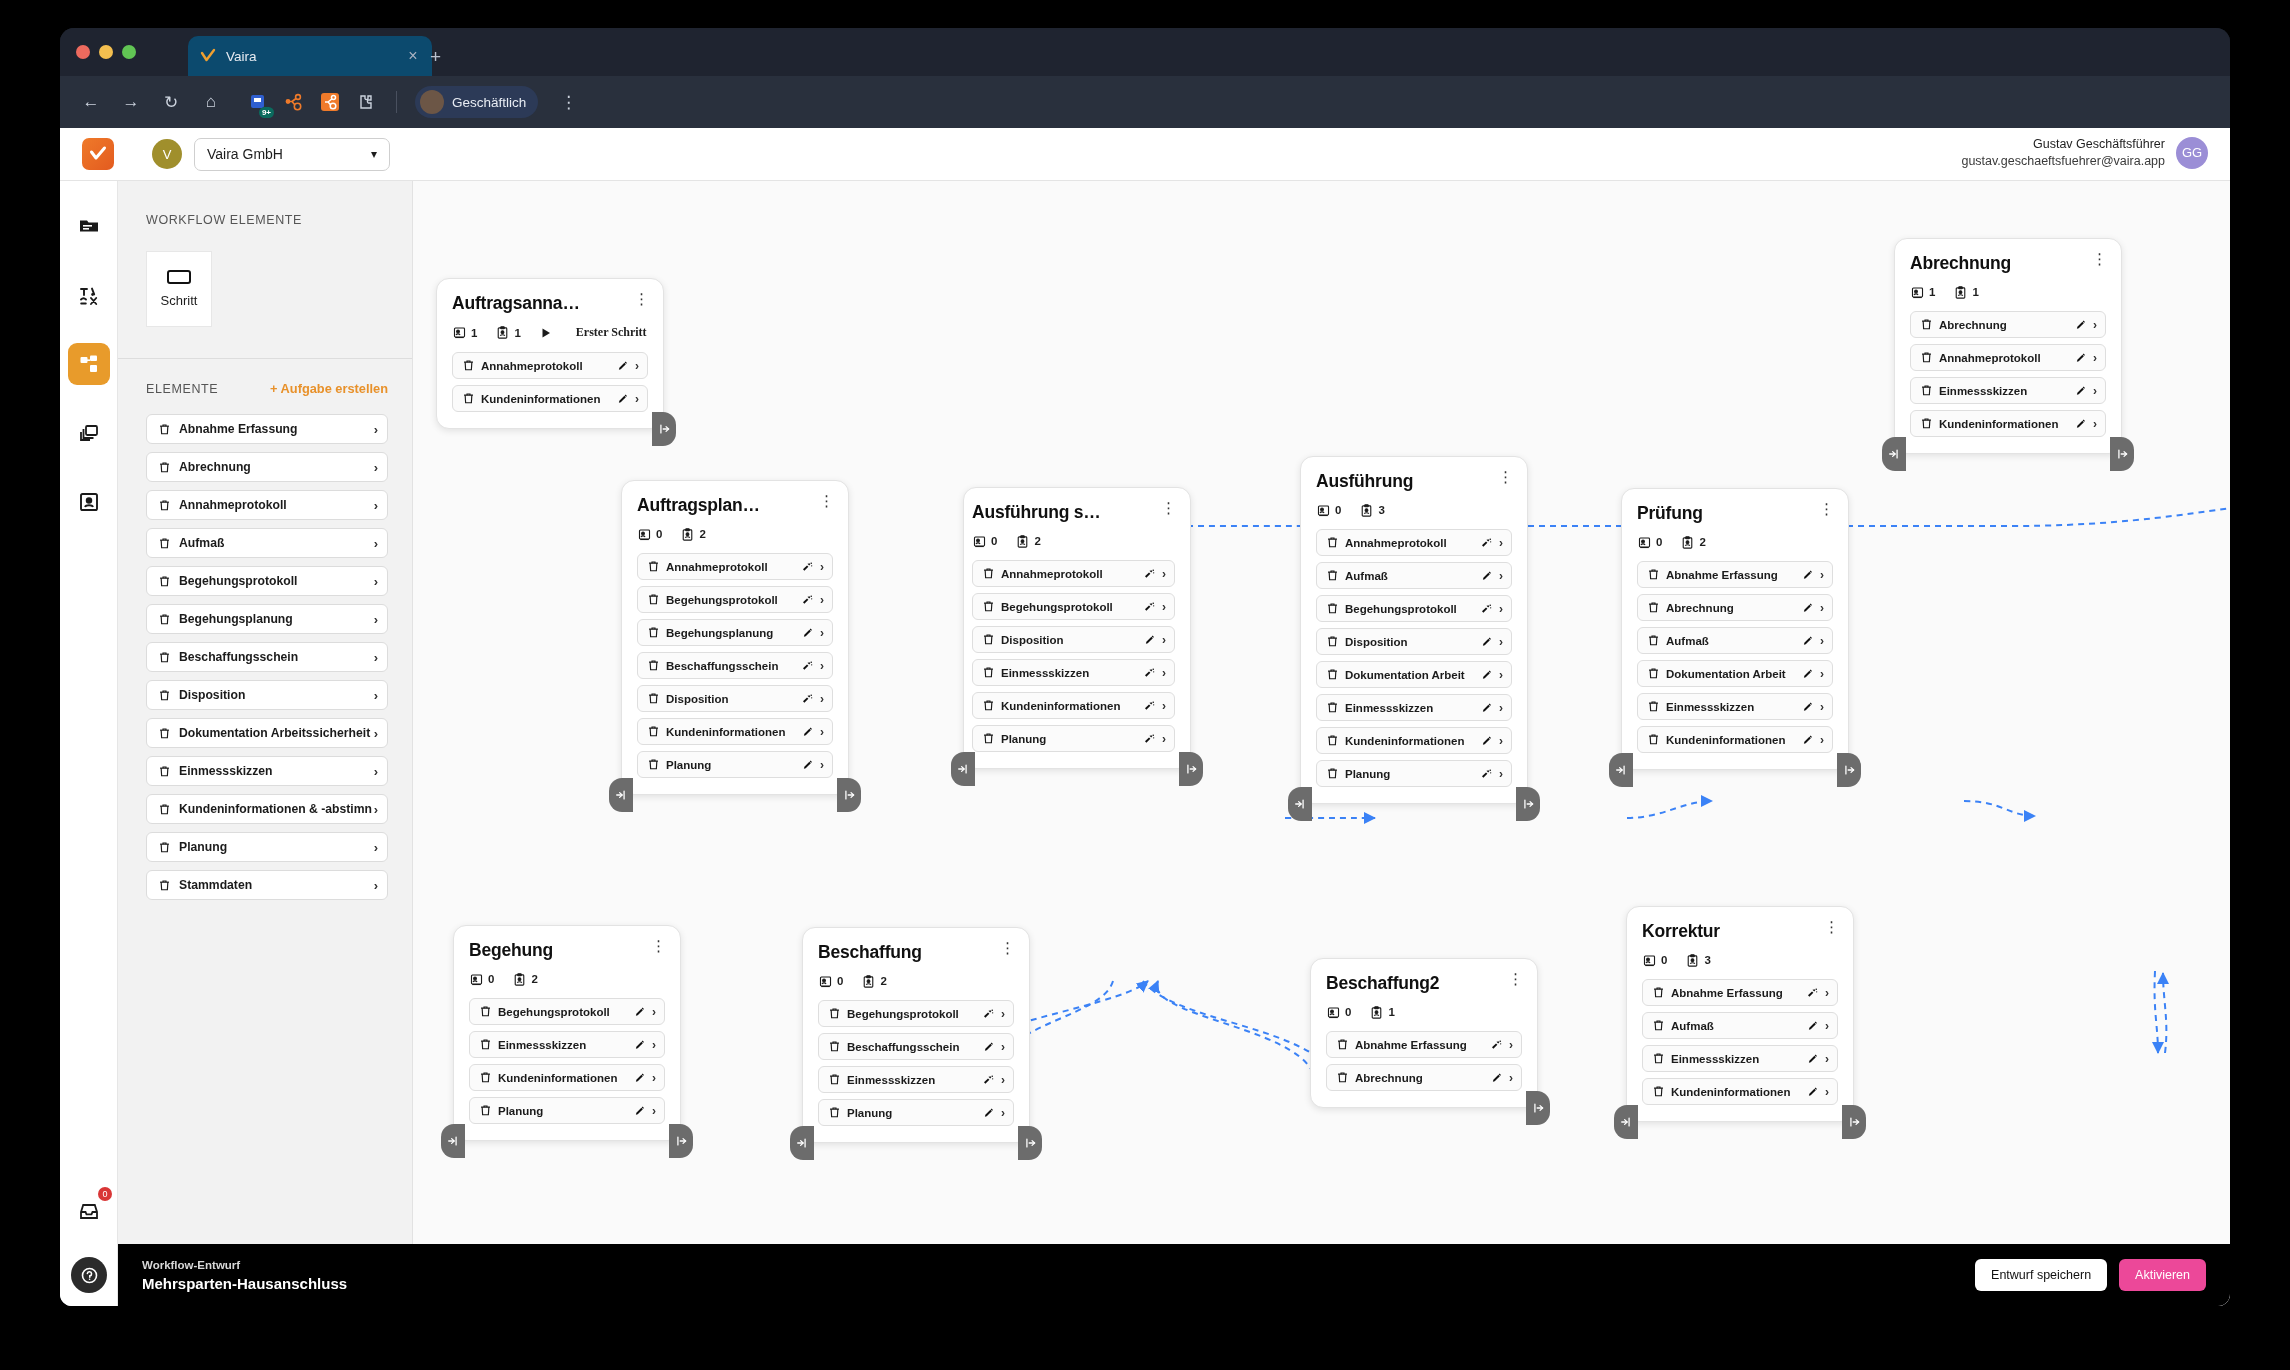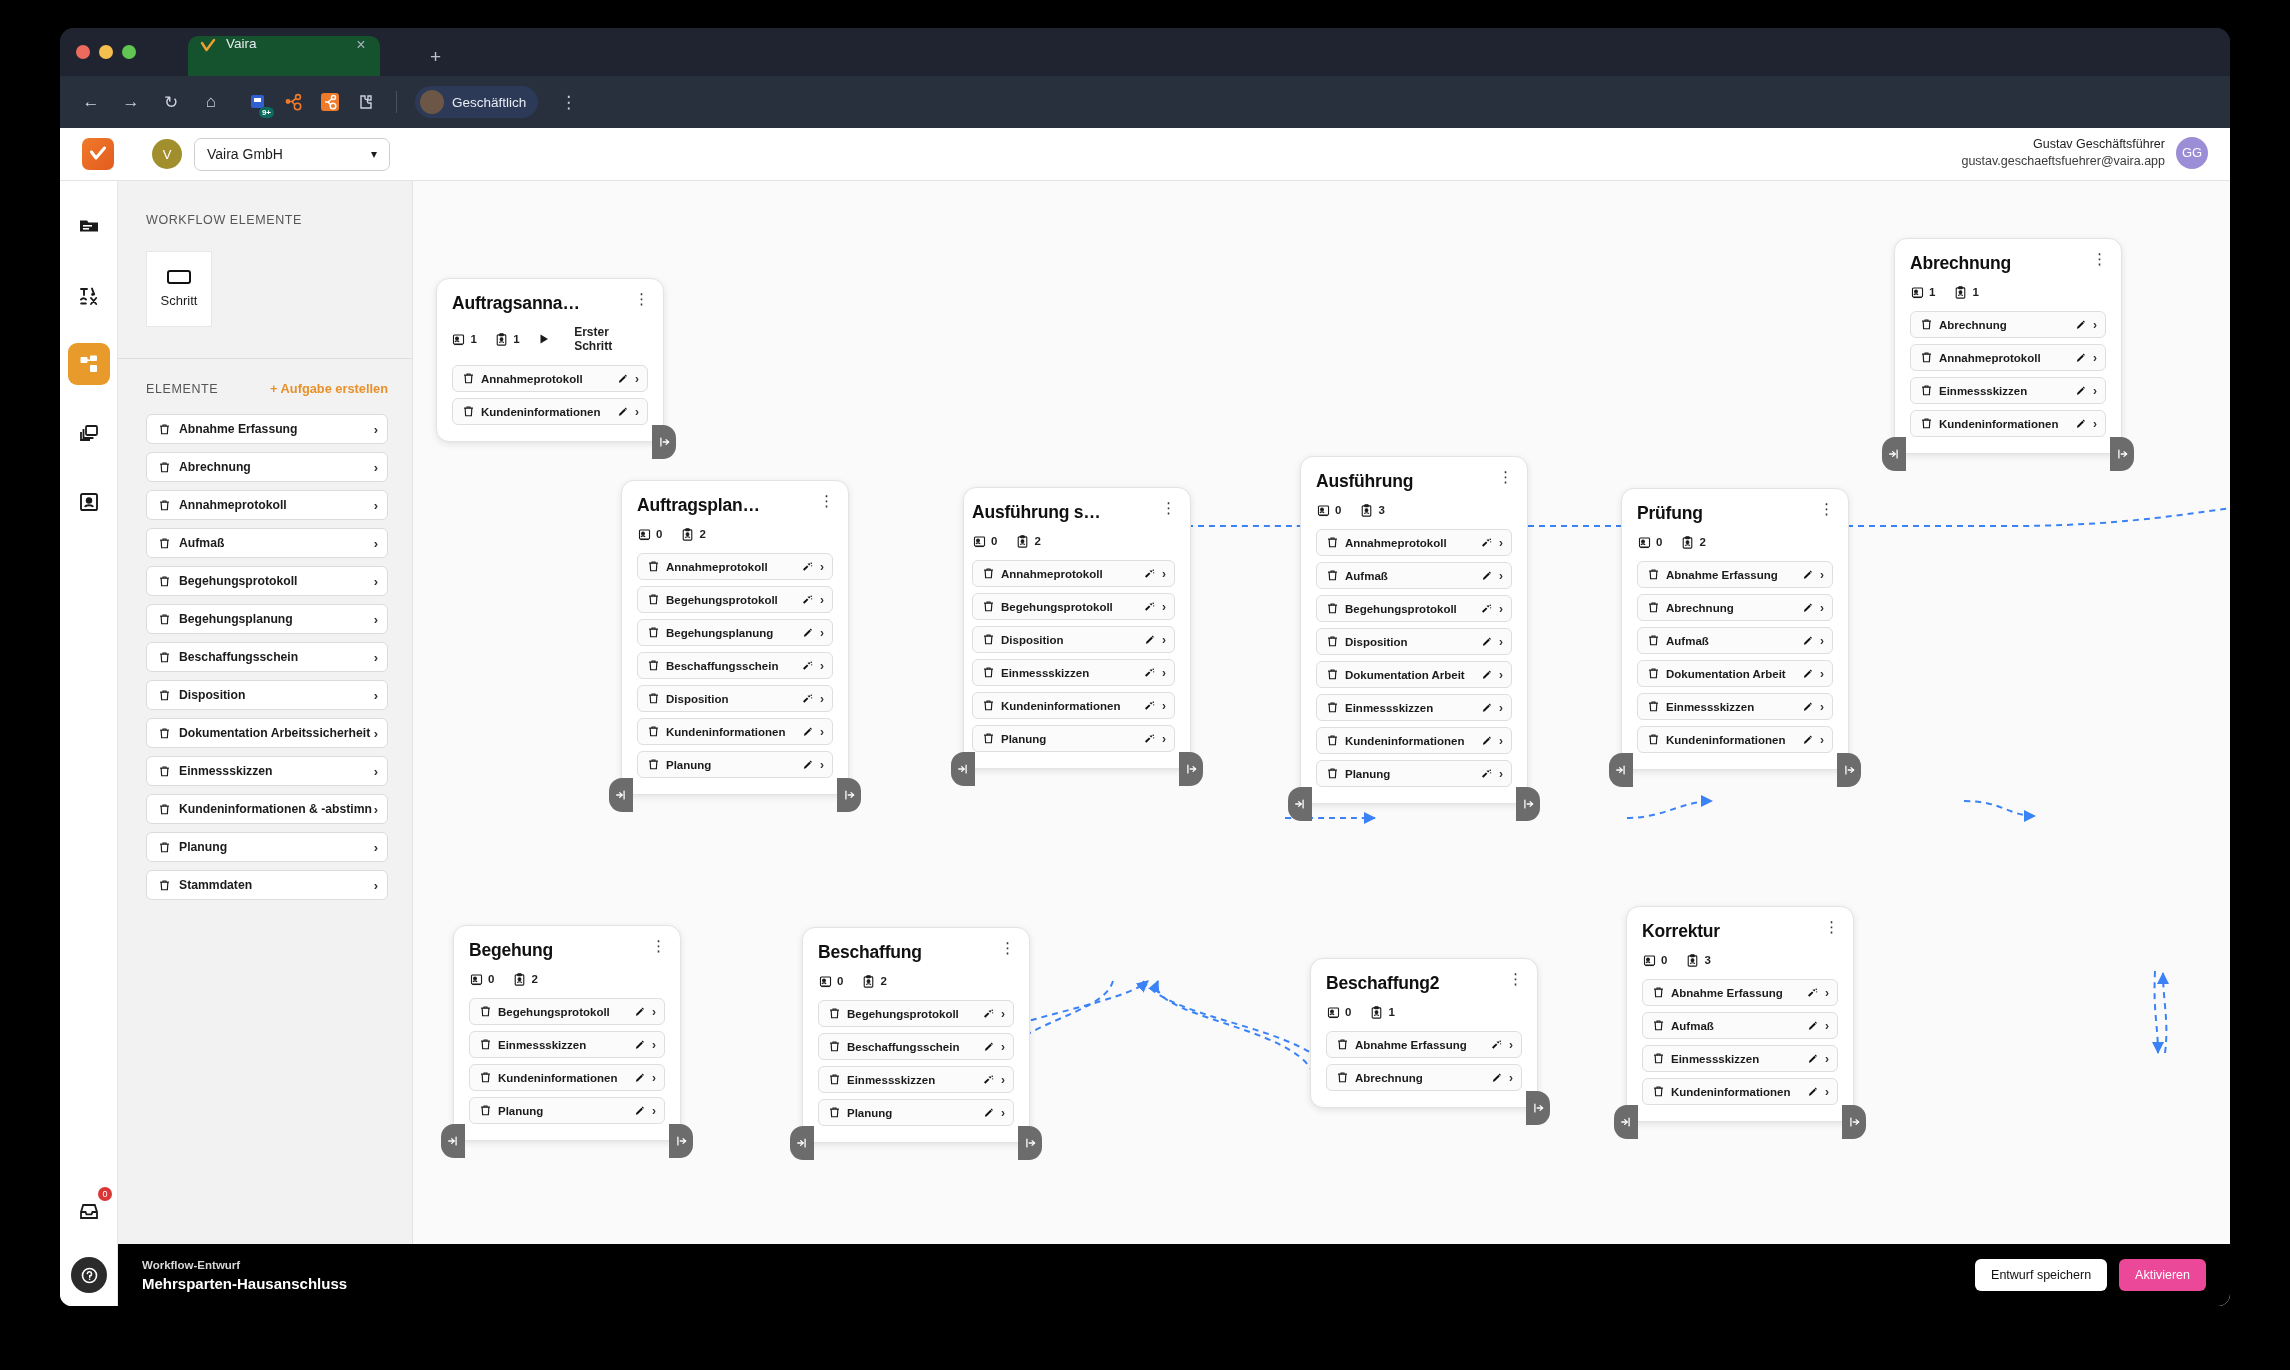--- a/index.html
+++ b/index.html
@@ -5,21 +5,21 @@
   * { box-sizing: border-box; margin:0; padding:0; }
   html,body { width:2290px; height:1370px; background:#000; font-family:"Liberation Sans", sans-serif; }
 
   
   #root { position:absolute; left:0; top:0; width:2290px; height:1370px; background:#000; }
   .browser { position:absolute; left:60px; top:28px; width:2170px; height:1278px; background:#1f2430; border-radius:14px 14px 12px 12px; overflow:hidden; }
   .tabstrip { height:48px; position:relative; background:#1f2430; }
   .traffic { position:absolute; left:16px; top:17px; display:flex; gap:9px; }
   .dot { width:14px; height:14px; border-radius:50%; }
   .dot.r{background:#ed6a5e;} .dot.y{background:#f4bf4f;} .dot.g{background:#61c554;}
-  .tab { position:absolute; left:128px; top:8px; width:192px; height:40px; background:#14532d; border-radius:10px 10px 0 0; display:flex; padding:0 10px; }
+  .tab { position:absolute; left:128px; top:8px; width:244px; height:40px; background:#0c4a6e; border-radius:10px 10px 0 0; display:flex; align-items:center; padding:0 10px; }
   .tab .favicon { width:20px;height:20px; margin-right:8px; display:flex;align-items:center;justify-content:center; }
   .tab .tlabel { color:#e7ebf2; font-size:13.5px; flex:1; }
   .tab .tclose { color:#aab3c2; font-size:16px; width:18px; text-align:center; cursor:pointer;}
   .newtab { position:absolute; left:370px; top:18px; color:#b9c1ce; font-size:19px; cursor:pointer;}
   .winmenu { position:absolute; right:16px; top:48px; color:#b9c1ce; font-size:13px; }
 
   .urlbar { height:52px; background:#29303d; display:flex; align-items:center; padding:0 14px; position:relative; }
   .navbtn { width:34px;height:34px; display:flex;align-items:center;justify-content:center; color:#ccd3de; font-size:17px; margin-right:6px; cursor:pointer;}
   .omnibox { flex:1; height:36px; background:#1c212c; border-radius:18px; display:flex; align-items:center; padding:0 14px; margin:0 10px; }
   .omnibox .lockic { width:22px;height:22px; margin-right:10px; display:flex;align-items:center;justify-content:center; }
@@ -72,21 +72,21 @@
   
   .canvas { flex:1; position:relative; background:#fafafa; overflow:hidden; }
   svg.edges { position:absolute; left:0; top:0; width:100%; height:100%; pointer-events:none; }
 
   .node { position:absolute; background:#fff; border:1px solid #e3e3e3; border-radius:13px; box-shadow:0 2px 7px rgba(0,0,0,.10); padding:14px 15px 16px; }
   .node .ntitle { font-size:17.5px; font-weight:bold; color:#101010; letter-spacing:-.2px;}
   .node .nkebab { position:absolute; right:14px; top:15px; color:#333; font-size:15px; line-height:.7; cursor:pointer;}
   .node .nmeta { display:flex; align-items:center; gap:5px; margin-top:11px; font-size:11.5px; color:#1e1e1e; font-weight:600;}
   .node .nmeta .mi { width:14px;height:14px; display:flex;align-items:center;justify-content:center;}
   .node .nmeta .sp { width:8px; }
-  .node .nmeta .firstlbl { font-weight:bold; font-size:12px; margin-left:18px;}
+  .node .nmeta .firstlbl { font-weight:bold; font-size:12px; margin-left:18px;font-family:Liberation Serif, serif;}
   .node .items { margin-top:12px; display:flex; flex-direction:column; gap:6px; }
   .item { height:27px; background:#fbfbfb; border:1px solid #dedede; border-radius:6px; display:flex; align-items:center; padding:0 8px; font-size:11.5px; color:#1b1b1b; font-weight:600; cursor:pointer; white-space:nowrap; overflow:hidden;}
   .item .ii { width:14px;height:14px; margin-right:6px; flex:0 0 auto; display:flex;align-items:center;justify-content:center;}
   .item .ilabel { overflow:hidden; text-overflow:clip; }
   .item .iact { margin-left:auto; width:15px;height:15px; flex:0 0 auto; display:flex;align-items:center;justify-content:center; padding-left:4px;}
   .item .ichev { flex:0 0 auto; margin-left:7px; font-size:12px; color:#333;}
 
   .port { position:absolute; width:24px;height:34px; background:#6c6c6c; display:flex;align-items:center;justify-content:center; color:#fff; font-size:11px; }
   .port.left { left:-13px; border-radius:13px 0 0 13px; }
   .port.right{ right:-13px; border-radius:0 13px 13px 0; }

